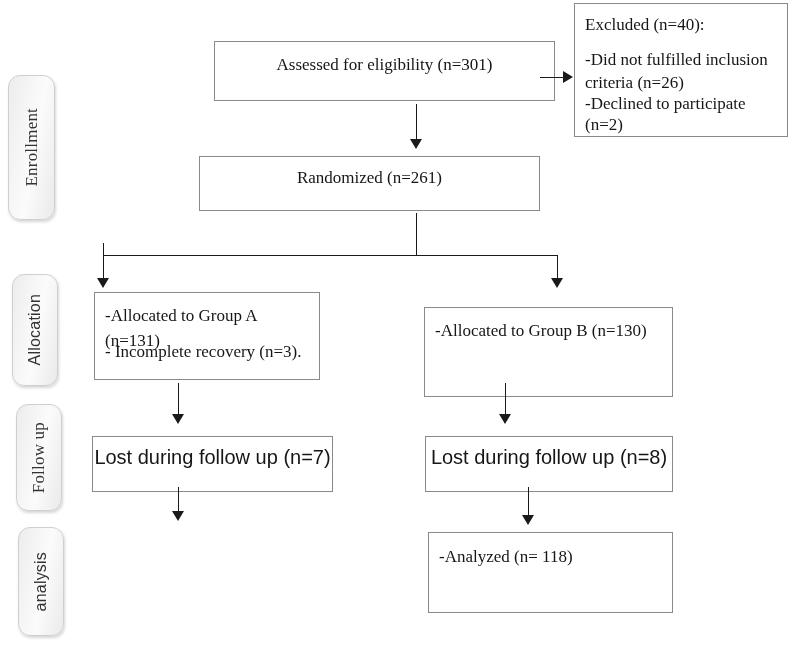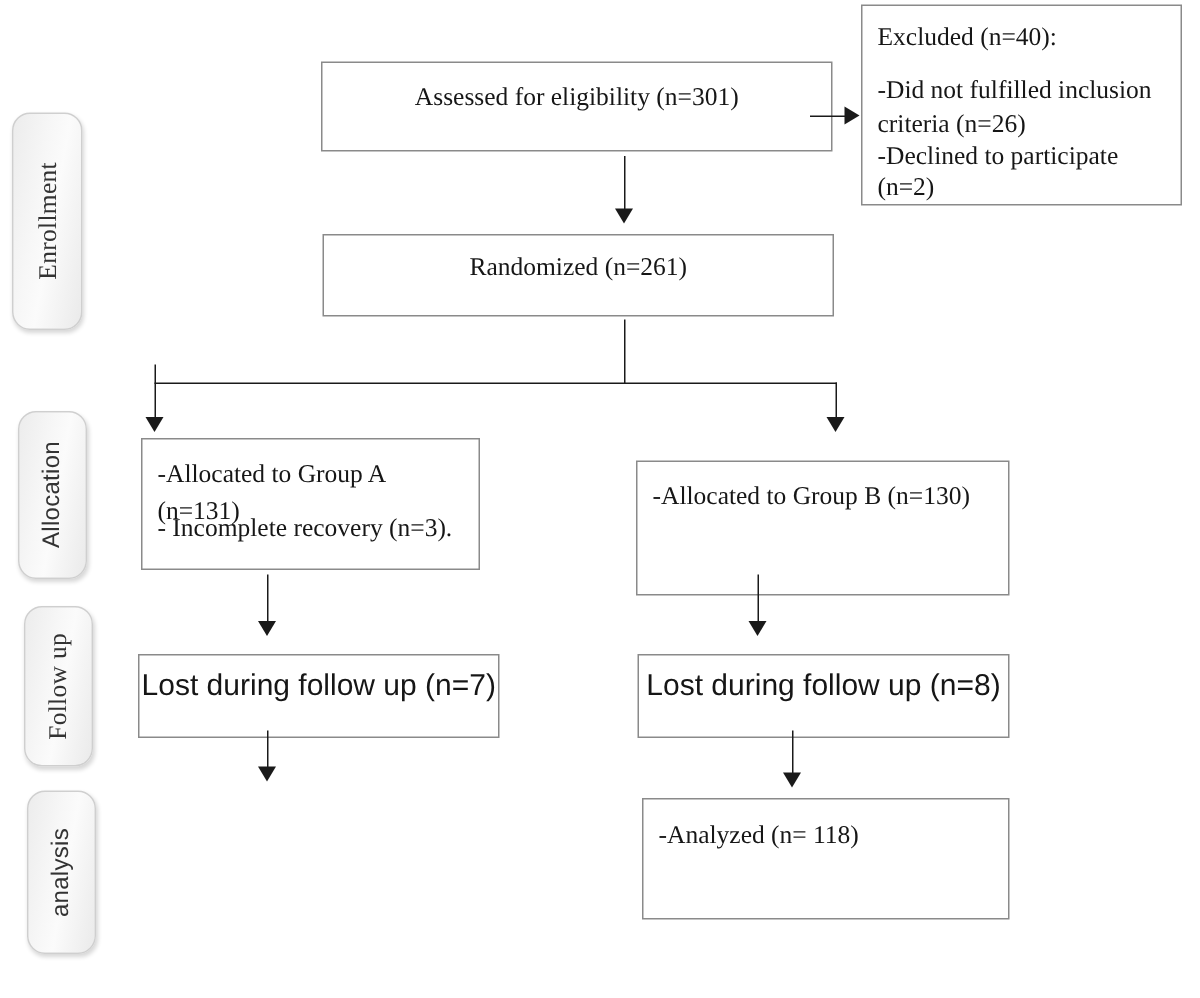--- a/index.html
+++ b/index.html
@@ -125,21 +125,21 @@
     <div class="txt" style="top:87px;">-Declined to participate</div>
     <div class="txt" style="top:108px;">(n=2)</div>
   </div>
 
   <div class="hline" style="left:540px; top:77px; width:24px;"></div>
   <div class="arrow-right" style="left:563px; top:71px;"></div>
 
   <div class="vline" style="left:416px; top:104px; height:40px;"></div>
   <div class="arrow-down" style="left:410px; top:139px;"></div>
 
-  <div class="box center" style="left:199px; top:156px; width:341px; height:55px;margin-left:16px;">
+  <div class="box center" style="left:199px; top:156px; width:341px; height:55px;">
     <div class="txt" style="top:8px;">Randomized (n=261)</div>
   </div>
 
   <div class="vline" style="left:416px; top:213px; height:43px;"></div>
   <div class="hline" style="left:103px; top:255px; width:455px;"></div>
   <div class="vline" style="left:103px; top:243px; height:42px;"></div>
   <div class="arrow-down" style="left:97px; top:278px;"></div>
   <div class="vline" style="left:557px; top:255px; height:30px;"></div>
   <div class="arrow-down" style="left:551px; top:278px;"></div>
 

